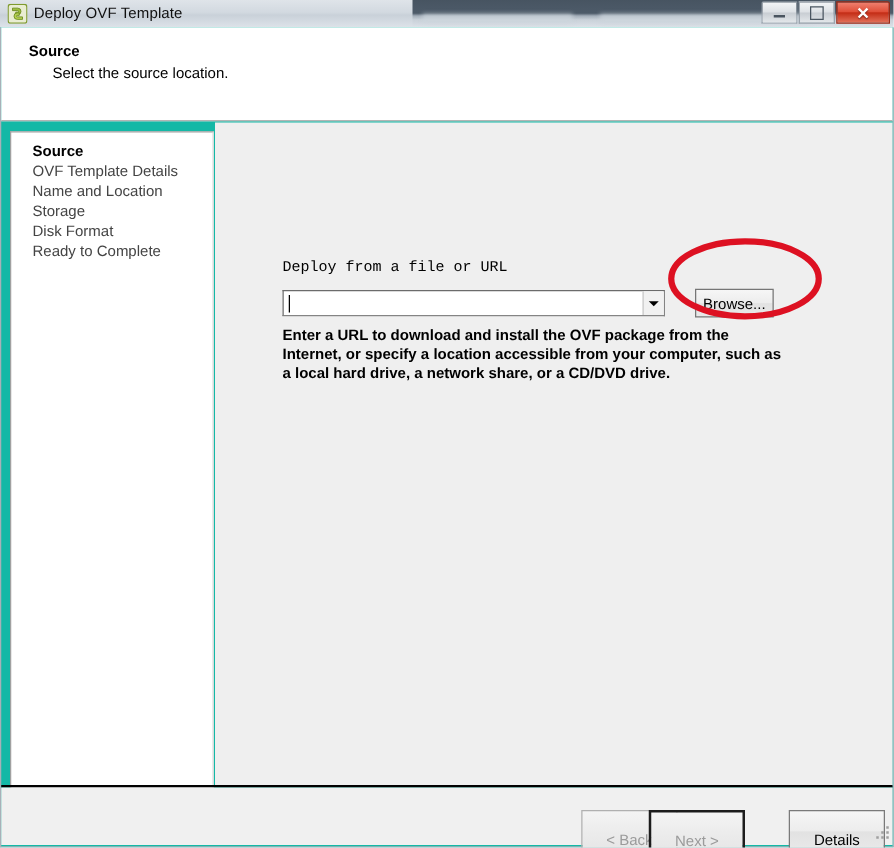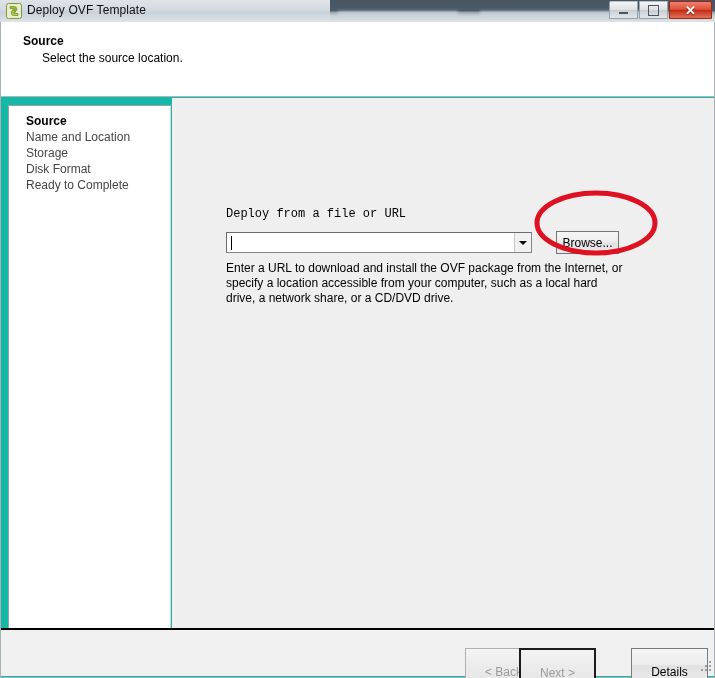--- a/index.html
+++ b/index.html
@@ -265,20 +265,21 @@
     cursor: default;
   }
   
   #help-text {
     position: absolute;
     left: 54px; top: 163px;
     width: 400px;
     font-size: 12px;
     line-height: 15px;
     color: #000000;
+    font-weight: bold;
   }
 
   
   #annotation {
     position: absolute;
     left: 0; top: 0;
     width: 715px; height: 678px;
     pointer-events: none;
   }
 
@@ -379,20 +380,21 @@
   <div id="client">
 
     <div id="header">
       <div id="header-title">Source</div>
       <div id="header-subtitle">Select the source location.</div>
     </div>
 
     <div id="sidebar-wrap">
       <ul id="sidebar-list">
         <li class="active">Source</li>
+        <li>OVF Template Details</li>
         <li>Name and Location</li>
         <li>Storage</li>
         <li>Disk Format</li>
         <li>Ready to Complete</li>
       </ul>
     </div>
 
     <div id="content">
 
       <div id="label-deploy">Deploy from a file or URL</div>

